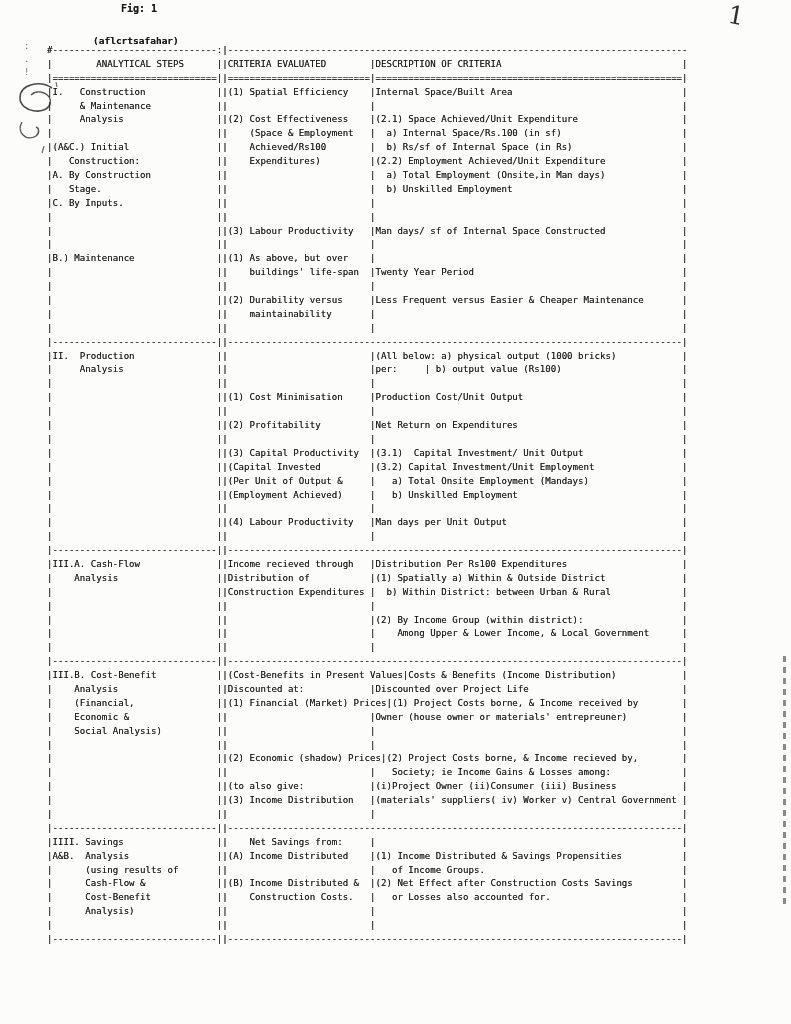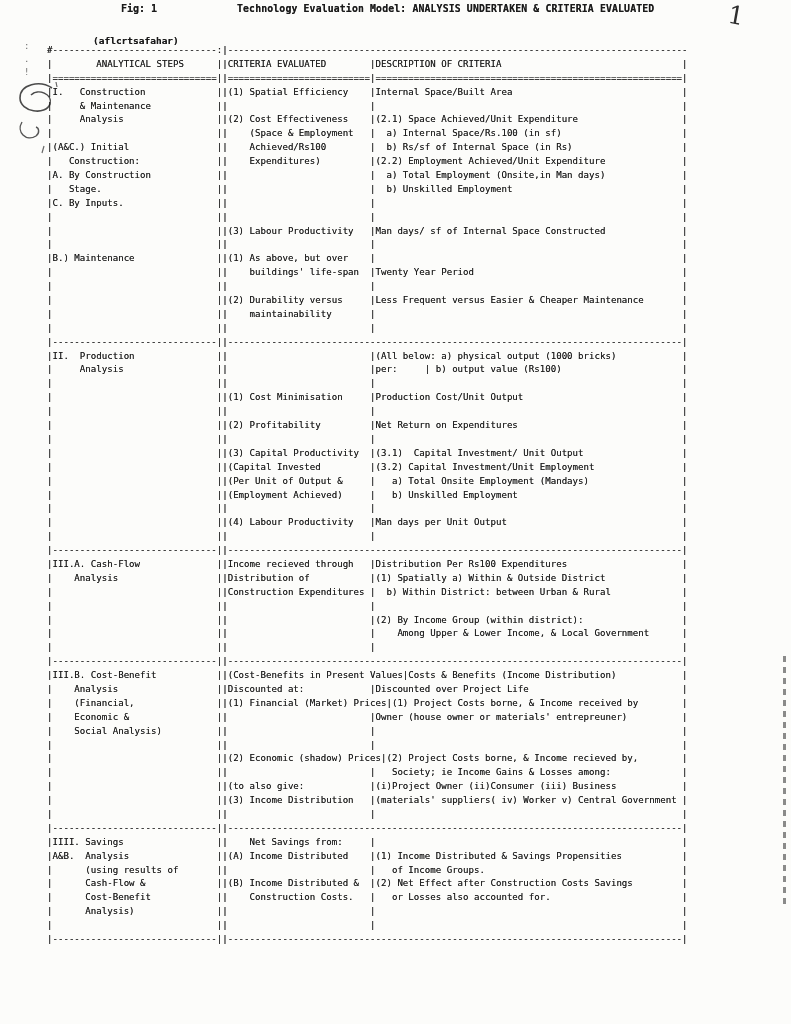--- a/index.html
+++ b/index.html
@@ -40,20 +40,19 @@
     <path d="M16 42 C10 52 20 62 30 56 C34 53 33 48 30 47" stroke="#2b2b2b" stroke-width="1.4" fill="none" opacity="0.8"></path>
     <path d="M38 66 l-2 7 M50 2 l1 5" stroke="#2b2b2b" stroke-width="1.2" fill="none" opacity="0.7"></path>
   </svg>
 
   <div class="specks">:
 .
 !</div>
 
   <div class="abs fig">Fig: 1</div>
   <div class="abs fignote">(aflcrtsafahar)</div>
-  <div class="abs title">Technology Evaluation Model: ANALYSIS UNDERTAKEN &amp; CRITERIA EVALUATED</div>
   <div class="abs pagenum">1</div>
 
   <div class="ttable" id="ttable"><div class="trow">#------------------------------:|------------------------------------------------------------------------------------</div><div class="trow">|        ANALYTICAL STEPS      ||CRITERIA EVALUATED        |DESCRIPTION OF CRITERIA                                 |</div><div class="trow">|==============================||==========================|========================================================|</div><div class="trow">|I.   Construction             ||(1) Spatial Efficiency    |Internal Space/Built Area                               |</div><div class="trow">|     &amp; Maintenance            ||                          |                                                        |</div><div class="trow">|     Analysis                 ||(2) Cost Effectiveness    |(2.1) Space Achieved/Unit Expenditure                   |</div><div class="trow">|                              ||    (Space &amp; Employment   |  a) Internal Space/Rs.100 (in sf)                      |</div><div class="trow">|(A&amp;C.) Initial                ||    Achieved/Rs100        |  b) Rs/sf of Internal Space (in Rs)                    |</div><div class="trow">|   Construction:              ||    Expenditures)         |(2.2) Employment Achieved/Unit Expenditure              |</div><div class="trow">|A. By Construction            ||                          |  a) Total Employment (Onsite,in Man days)              |</div><div class="trow">|   Stage.                     ||                          |  b) Unskilled Employment                               |</div><div class="trow">|C. By Inputs.                 ||                          |                                                        |</div><div class="trow">|                              ||                          |                                                        |</div><div class="trow">|                              ||(3) Labour Productivity   |Man days/ sf of Internal Space Constructed              |</div><div class="trow">|                              ||                          |                                                        |</div><div class="trow">|B.) Maintenance               ||(1) As above, but over    |                                                        |</div><div class="trow">|                              ||    buildings' life-span  |Twenty Year Period                                      |</div><div class="trow">|                              ||                          |                                                        |</div><div class="trow">|                              ||(2) Durability versus     |Less Frequent versus Easier &amp; Cheaper Maintenance       |</div><div class="trow">|                              ||    maintainability       |                                                        |</div><div class="trow">|                              ||                          |                                                        |</div><div class="trow">|------------------------------||-----------------------------------------------------------------------------------|</div><div class="trow">|II.  Production               ||                          |(All below: a) physical output (1000 bricks)            |</div><div class="trow">|     Analysis                 ||                          |per:     | b) output value (Rs100)                      |</div><div class="trow">|                              ||                          |                                                        |</div><div class="trow">|                              ||(1) Cost Minimisation     |Production Cost/Unit Output                             |</div><div class="trow">|                              ||                          |                                                        |</div><div class="trow">|                              ||(2) Profitability         |Net Return on Expenditures                              |</div><div class="trow">|                              ||                          |                                                        |</div><div class="trow">|                              ||(3) Capital Productivity  |(3.1)  Capital Investment/ Unit Output                  |</div><div class="trow">|                              ||(Capital Invested         |(3.2) Capital Investment/Unit Employment                |</div><div class="trow">|                              ||(Per Unit of Output &amp;     |   a) Total Onsite Employment (Mandays)                 |</div><div class="trow">|                              ||(Employment Achieved)     |   b) Unskilled Employment                              |</div><div class="trow">|                              ||                          |                                                        |</div><div class="trow">|                              ||(4) Labour Productivity   |Man days per Unit Output                                |</div><div class="trow">|                              ||                          |                                                        |</div><div class="trow">|------------------------------||-----------------------------------------------------------------------------------|</div><div class="trow">|III.A. Cash-Flow              ||Income recieved through   |Distribution Per Rs100 Expenditures                     |</div><div class="trow">|    Analysis                  ||Distribution of           |(1) Spatially a) Within &amp; Outside District              |</div><div class="trow">|                              ||Construction Expenditures |  b) Within District: between Urban &amp; Rural             |</div><div class="trow">|                              ||                          |                                                        |</div><div class="trow">|                              ||                          |(2) By Income Group (within district):                  |</div><div class="trow">|                              ||                          |    Among Upper &amp; Lower Income, &amp; Local Government      |</div><div class="trow">|                              ||                          |                                                        |</div><div class="trow">|------------------------------||-----------------------------------------------------------------------------------|</div><div class="trow">|III.B. Cost-Benefit           ||(Cost-Benefits in Present Values|Costs &amp; Benefits (Income Distribution)            |</div><div class="trow">|    Analysis                  ||Discounted at:            |Discounted over Project Life                            |</div><div class="trow">|    (Financial,               ||(1) Financial (Market) Prices|(1) Project Costs borne, &amp; Income received by        |</div><div class="trow">|    Economic &amp;                ||                          |Owner (house owner or materials' entrepreuner)          |</div><div class="trow">|    Social Analysis)          ||                          |                                                        |</div><div class="trow">|                              ||                          |                                                        |</div><div class="trow">|                              ||(2) Economic (shadow) Prices|(2) Project Costs borne, &amp; Income recieved by,        |</div><div class="trow">|                              ||                          |   Society; ie Income Gains &amp; Losses among:             |</div><div class="trow">|                              ||(to also give:            |(i)Project Owner (ii)Consumer (iii) Business            |</div><div class="trow">|                              ||(3) Income Distribution   |(materials' suppliers( iv) Worker v) Central Government |</div><div class="trow">|                              ||                          |                                                        |</div><div class="trow">|------------------------------||-----------------------------------------------------------------------------------|</div><div class="trow">|IIII. Savings                 ||    Net Savings from:     |                                                        |</div><div class="trow">|A&amp;B.  Analysis                ||(A) Income Distributed    |(1) Income Distributed &amp; Savings Propensities           |</div><div class="trow">|      (using results of       ||                          |   of Income Groups.                                    |</div><div class="trow">|      Cash-Flow &amp;             ||(B) Income Distributed &amp;  |(2) Net Effect after Construction Costs Savings         |</div><div class="trow">|      Cost-Benefit            ||    Construction Costs.   |   or Losses also accounted for.                        |</div><div class="trow">|      Analysis)               ||                          |                                                        |</div><div class="trow">|                              ||                          |                                                        |</div><div class="trow">|------------------------------||-----------------------------------------------------------------------------------|</div></div>
 
   <div class="smudge"></div>
 
 </div>
 
 </body></html>

